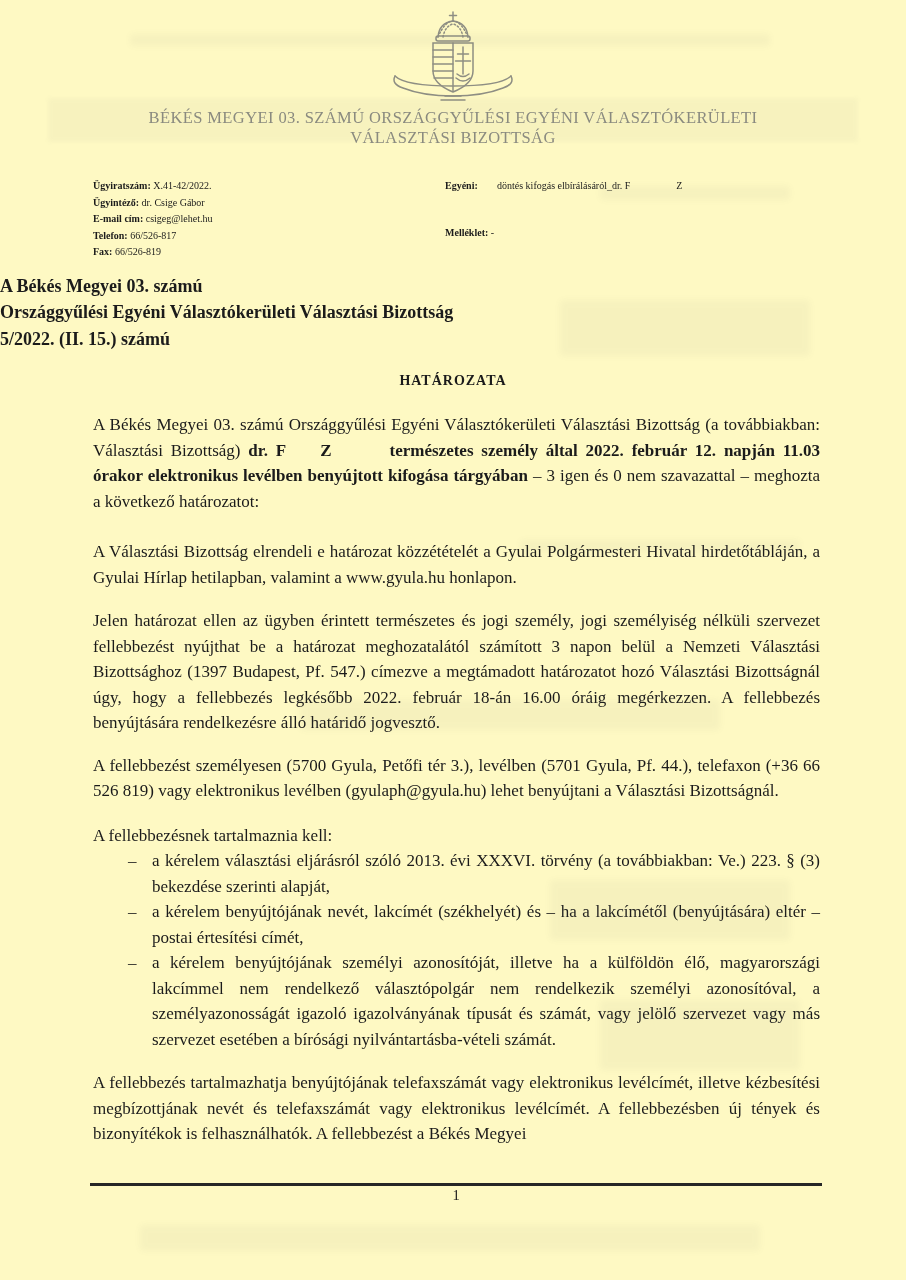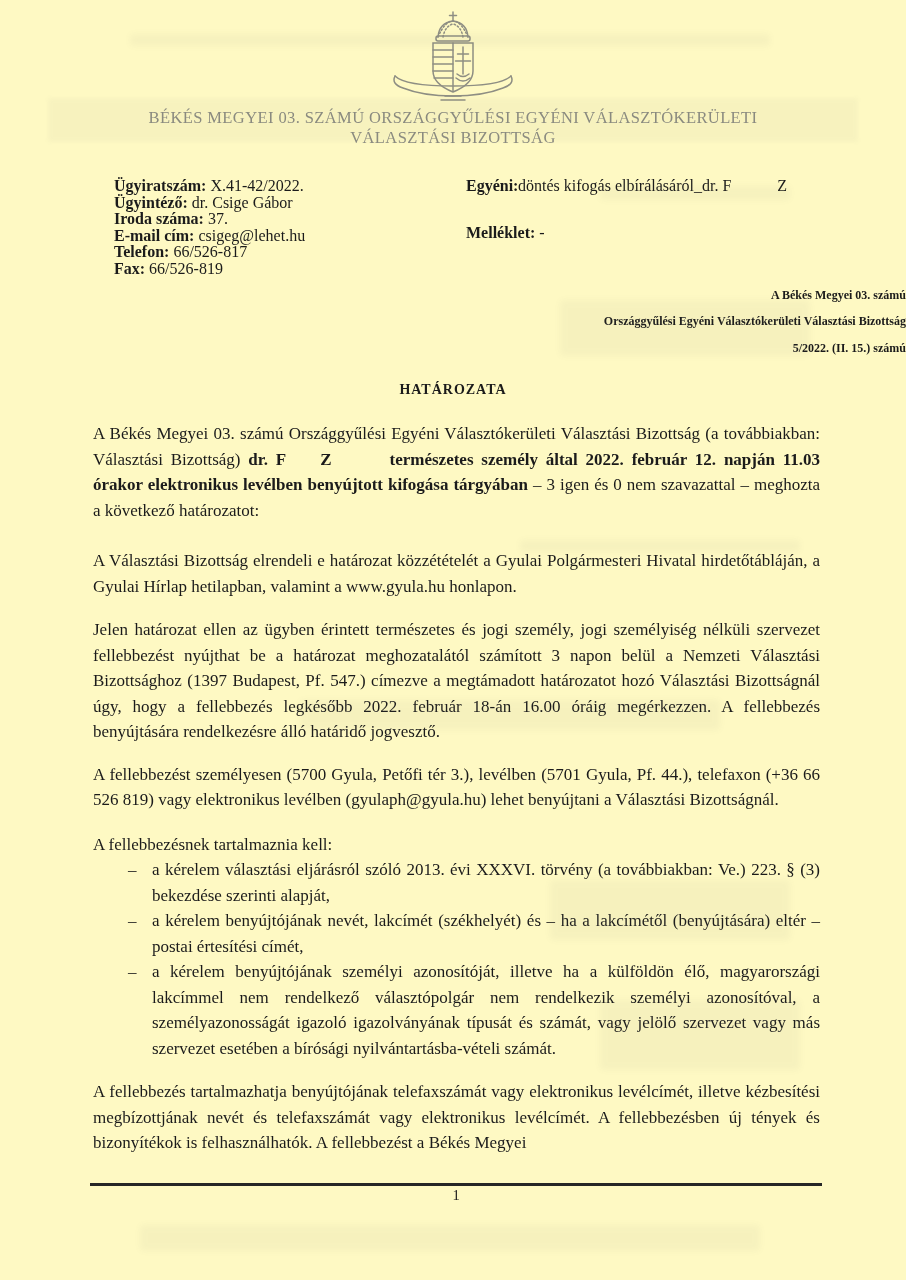--- a/index.html
+++ b/index.html
@@ -16,34 +16,34 @@
   .artifact{position:absolute;background:#6e6e62;opacity:.05;filter:blur(3px);border-radius:3px;pointer-events:none;}
   
   .crest-wrap{display:flex;justify-content:center;padding-top:10px;}
   .org-band{position:absolute;left:48px;right:48px;top:98px;height:44px;background:#8a8a7c;opacity:.055;filter:blur(2px);}
   .org{
     text-align:center;color:#8b8b80;
     font-size:16.5px;line-height:20px;letter-spacing:.4px;
     margin-top:2px;
   }
   
-  .meta{display:flex;padding:0 86px 0 93px;margin-top:30px;font-size:16px;line-height:16.6px;margin-left:21px;}
+  .meta{display:flex;padding:0 86px 0 93px;margin-top:30px;font-size:10px;line-height:16.6px;}
   .meta-left{width:352px;}
   .meta-left .row b{font-weight:bold;}
   .meta-right{flex:1;}
   .targy-row{display:flex;}
   .targy-row .lbl{font-weight:bold;width:52px;}
   .melleklet-row{margin-top:30px;font-weight:bold;}
   .melleklet-row .val{font-weight:normal;}
   .gap-z{display:inline-block;width:46px;}
   
   .title{
-    text-align:right;font-weight:bold;
-    font-size:12px;line-height:26.5px;
-    margin-top:4px;
+    text-align:left;font-weight:bold;
+    font-size:18px;line-height:26.5px;
+    margin-top:12px;
   }
   .hatarozata{
     text-align:center;font-weight:bold;
     font-size:14px;letter-spacing:1px;
     margin-top:21px;
   }
   
   .body{
     padding:0 86px 0 93px;
     font-size:17px;line-height:25.5px;
@@ -119,21 +119,20 @@
   <div class="org-band"></div>
   <div class="org">
     <div>BÉKÉS MEGYEI 03. SZÁMÚ ORSZÁGGYŰLÉSI EGYÉNI VÁLASZTÓKERÜLETI</div>
     <div>VÁLASZTÁSI BIZOTTSÁG</div>
   </div>
 
   <div class="meta">
     <div class="meta-left">
       <div class="row"><b>Ügyiratszám:</b> <span>X.41-42/2022.</span></div>
       <div class="row"><b>Ügyintéző:</b> <span>dr. Csige Gábor</span></div>
-      <div class="row"><b>Iroda száma:</b> <span>37.</span></div>
       <div class="row"><b>E-mail cím:</b> <span>csigeg@lehet.hu</span></div>
       <div class="row"><b>Telefon:</b> <span>66/526-817</span></div>
       <div class="row"><b>Fax:</b> <span>66/526-819</span></div>
     </div>
     <div class="meta-right">
       <div class="targy-row">
         <span class="lbl">Egyéni:</span>
         <span><span>döntés kifogás elbírálásáról_dr. F</span><span class="gap-z"></span><span>Z</span></span>
       </div>
       <div class="melleklet-row">

